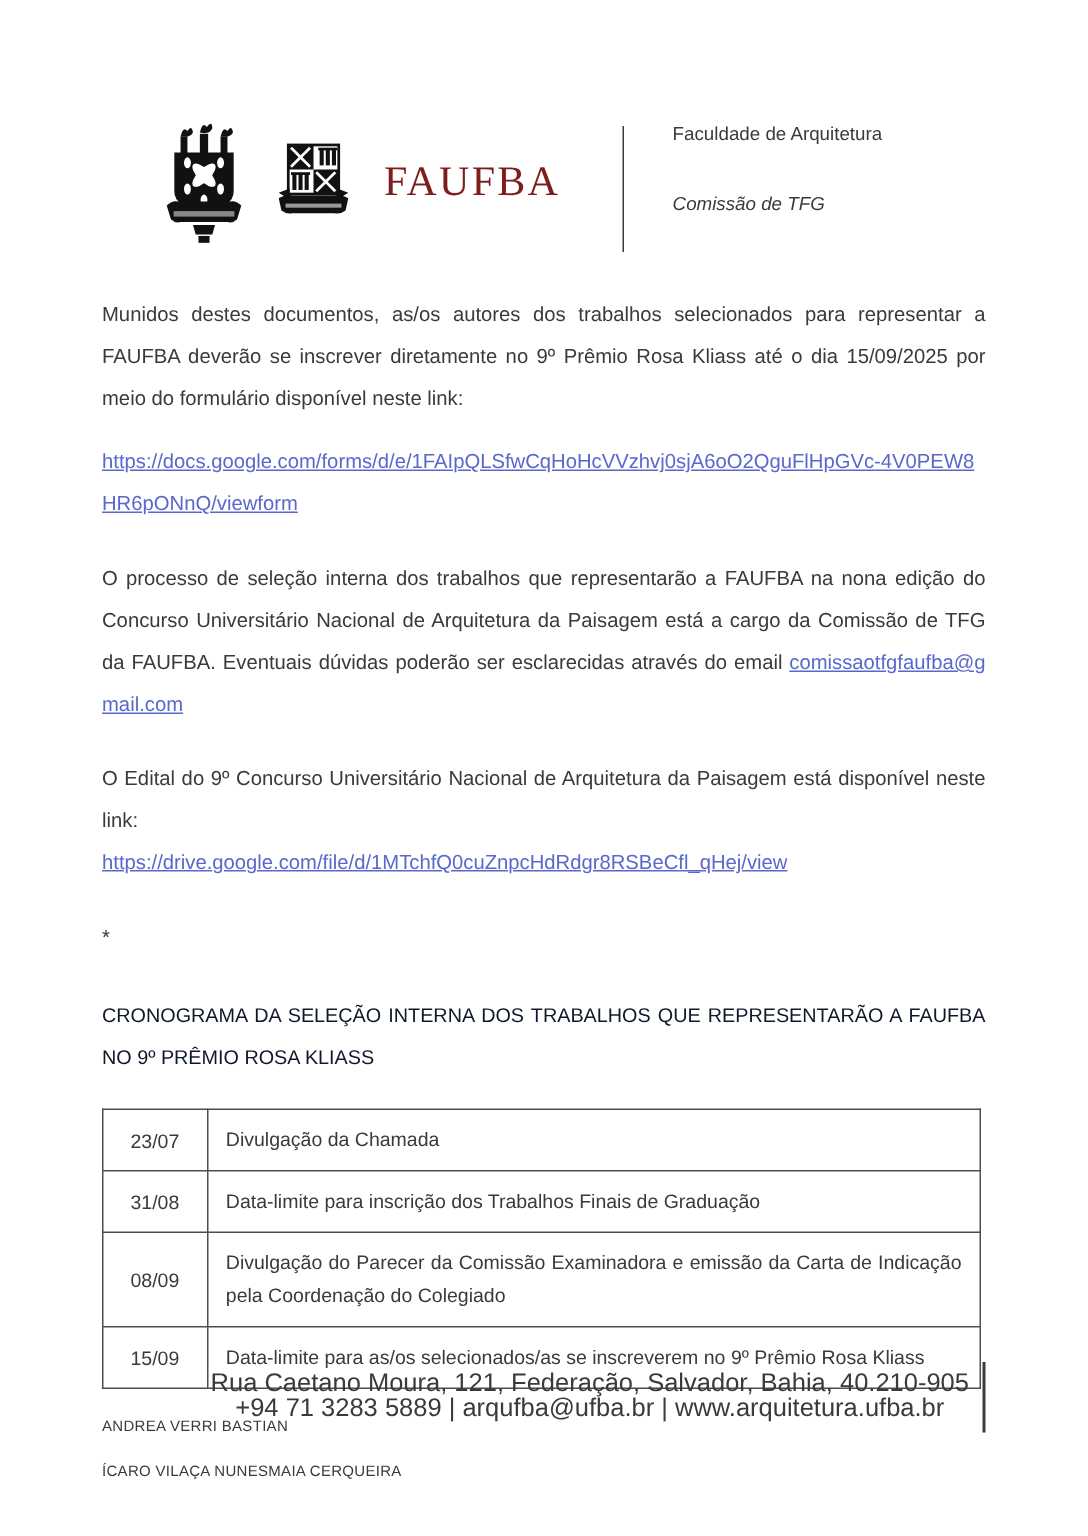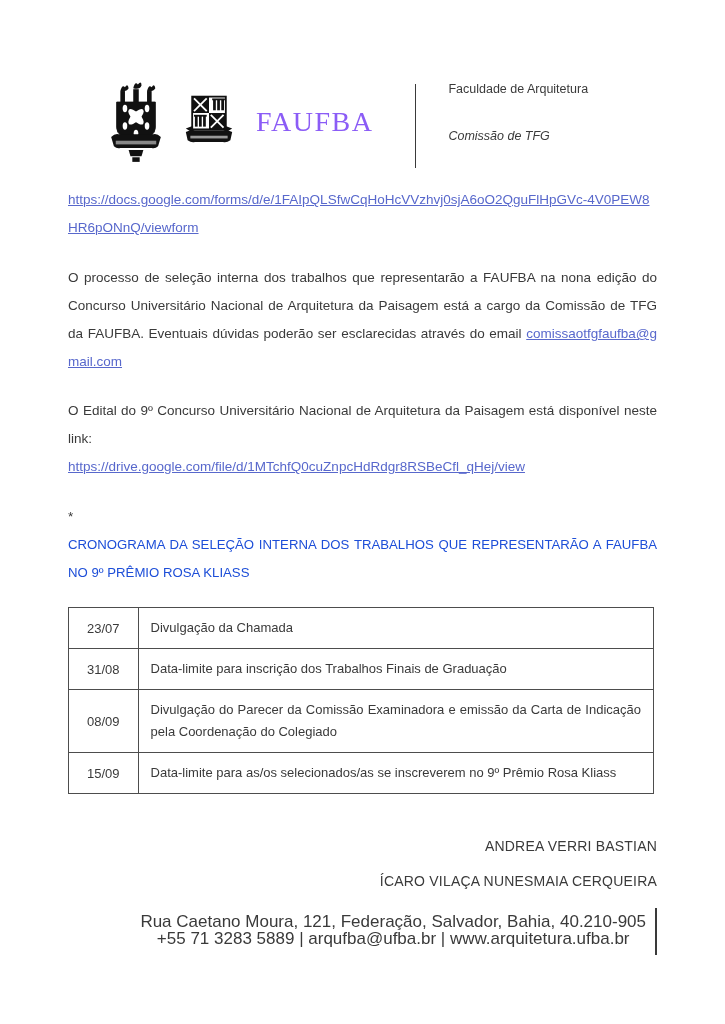--- a/index.html
+++ b/index.html
@@ -21,21 +21,21 @@
     padding-top: 78px;
     margin-left: 108px;
     margin-right: 68px;
   }
   .crest1 { width: 56px; height: 92px; margin-top: 2px; }
   .crest2 { width: 50px; height: 70px; margin-left: 20px; margin-top: 15px; }
   .wordmark {
     font-family: "Liberation Serif", serif;
     font-size: 28px;
     letter-spacing: 1.5px;
-    color: #8b5cf6;
+    color: #7f1d1d;
     margin-left: 22px;
     margin-top: 28px;
   }
   .header-divider {
     width: 1px; height: 84px;
     background: #3a3a3a;
     margin-left: 42px;
     margin-top: 6px;
   }
   .org-block { margin-left: 32px; margin-top: 2px; font-size: 12.5px; line-height: 18px; }
@@ -44,42 +44,43 @@
   
   p.just { font-size: 13.5px; line-height: 28px; text-align: justify; }
   .para1 { margin-top: 24px; }
   .linkline { margin-top: 14px; font-size: 13.5px; line-height: 28px; }
   a.doclink { color: #5868cc; word-break: break-all; cursor: pointer; }
   .para2 { margin-top: 22px; }
   .para3 { margin-top: 21px; }
   .edital-linkline { font-size: 13.5px; line-height: 28px; }
   .asterisk { margin-top: 22px; font-size: 13.5px; line-height: 28px; }
   .schedule-heading {
+    margin-top: 24px;
     font-size: 13.2px;
     line-height: 28px;
     text-align: justify;
-    color: #1d4ed8;
+    color: #0f172a;
   }
 
   
   table.schedule {
     border-collapse: collapse;
     width: 586px;
     margin-top: 20px;
     font-size: 13px;
   }
   table.schedule td {
     border: 1px solid #4d4d4d;
     vertical-align: middle;
   }
   td.date-cell { width: 62px; text-align: center; padding: 9px 18px; }
   td.event-cell { padding: 9px 12px; text-align: justify; line-height: 22px; }
 
   
-  .signatories { margin-top: 44px; text-align: right; font-size: 14px; }
+  .signatories { margin-top: 20px; text-align: left; font-size: 10px; }
   .signatory { margin-bottom: 19px; letter-spacing: 0.2px; }
 
   
   .footer {
     position: absolute;
     top: 908px;
     right: 68px;
     display: flex;
     align-items: flex-start;
   }
@@ -169,20 +170,21 @@
     <div class="header-divider"></div>
 
     <div class="org-block">
       <div>Faculdade de Arquitetura</div>
       <div class="committee">Comissão de TFG</div>
     </div>
   </div>
 
   <div class="content">
 
+    <p class="just para1">Munidos destes documentos, as/os autores dos trabalhos selecionados para representar a FAUFBA deverão se inscrever diretamente no 9º Prêmio Rosa Kliass até o dia 15/09/2025 por meio do formulário disponível neste link:</p>
 
     <div class="linkline">
       <a class="doclink" href="#">https://docs.google.com/forms/d/e/1FAIpQLSfwCqHoHcVVzhvj0sjA6oO2QguFlHpGVc-4V0PEW8HR6pONnQ/viewform</a>
     </div>
 
     <p class="just para2"><span>O processo de seleção interna dos trabalhos que representarão a FAUFBA na nona edição do Concurso Universitário Nacional de Arquitetura da Paisagem está a cargo da Comissão de TFG da FAUFBA. Eventuais dúvidas poderão ser esclarecidas através do email </span><a class="doclink" href="#">comissaotfgfaufba@gmail.com</a></p>
 
     <p class="just para3">O Edital do 9º Concurso Universitário Nacional de Arquitetura da Paisagem está disponível neste link:</p>
     <div class="edital-linkline">
       <a class="doclink" href="#">https://drive.google.com/file/d/1MTchfQ0cuZnpcHdRdgr8RSBeCfl_qHej/view</a>
@@ -216,18 +218,18 @@
     <div class="signatories">
       <div class="signatory">ANDREA VERRI BASTIAN</div>
       <div class="signatory">ÍCARO VILAÇA NUNESMAIA CERQUEIRA</div>
 
     </div>
   </div>
 
   <div class="footer">
     <div class="footer-text">
       <div>Rua Caetano Moura, 121, Federação, Salvador, Bahia, 40.210-905</div>
-      <div>+55 71 3283 5889 | arqufba@ufba.br | www.arquitetura.ufba.br</div>
+      <div>+94 71 3283 5889 | arqufba@ufba.br | www.arquitetura.ufba.br</div>
     </div>
     <div class="footer-divider"></div>
   </div>
 
 </div>
 
 </body></html>

